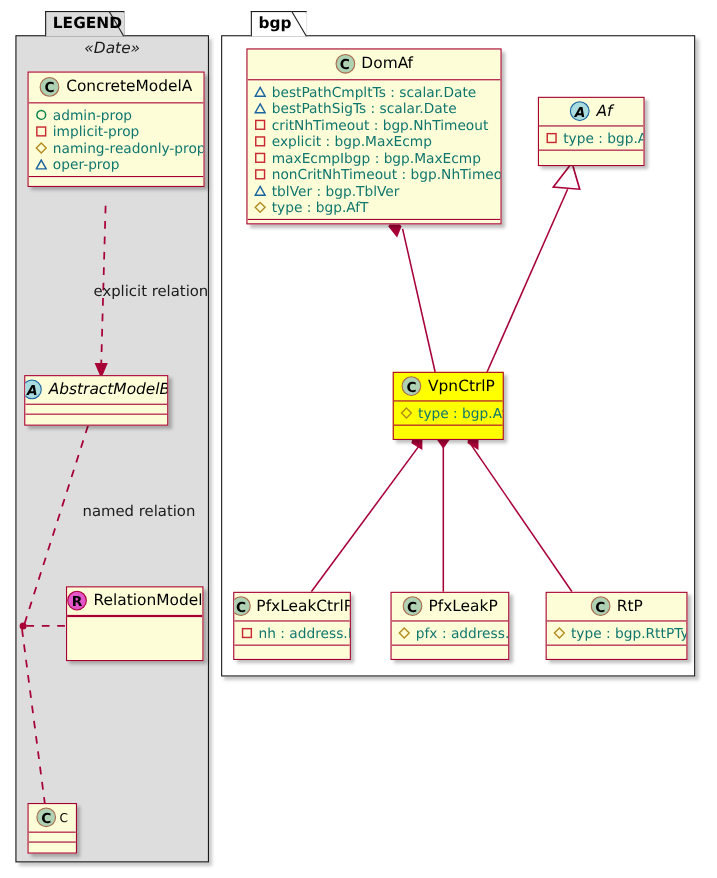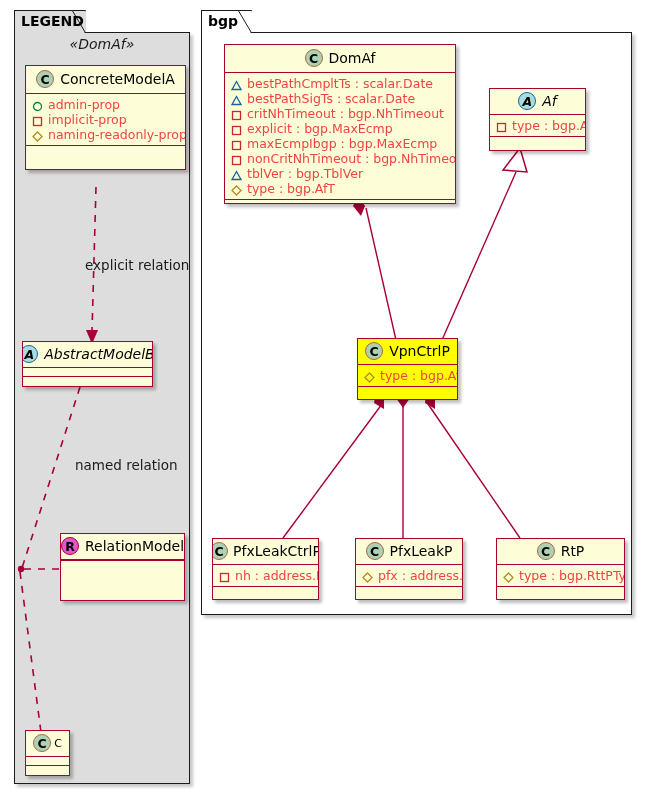--- a/index.html
+++ b/index.html
@@ -10,20 +10,21 @@
   }
   .canvas{position:absolute;left:0;top:0;width:652px;height:798px;}
   svg.edges{position:absolute;left:0;top:0;width:652px;height:798px;pointer-events:none;}
   .pkg-tab{
     position:absolute;box-sizing:border-box;
     border:1px solid #1b1b1b;border-bottom:none;
     background:#ffffff;
     font-weight:bold;font-size:14px;color:#000;
     line-height:18px;padding:1px 16px 1px 6px;
     white-space:nowrap;
+    margin-left:27px;
   }
   .pkg-tab:after{
     content:"";position:absolute;right:-1px;top:-1px;
     border-left:13px solid transparent;
     border-bottom:22px solid #ffffff;
   }
   .pkg-tab .tabtxt{position:relative;z-index:3;}
   .pkg-tab .slash{
     position:absolute;right:-1px;top:-1px;width:14px;height:23px;z-index:2;
   }
@@ -50,22 +51,22 @@
   .cls-hdr{
     box-sizing:border-box;width:100%;
     display:flex;align-items:center;justify-content:center;
     gap:6px;padding:4px 8px 5px 8px;
     font-size:14px;color:#000;white-space:nowrap;
   }
   .cls-sep{height:0;border-top:1.4px solid #a80036;}
   .cls-attrs{box-sizing:border-box;padding:3px 6px 3px 6px;}
   .cls-foot{box-sizing:border-box;height:9px;}
   .attr{
-    display:flex;align-items:flex-end;gap:5px;
-    font-size:12.5px;line-height:15px;color:#ef4444;white-space:nowrap;
+    display:flex;align-items:center;gap:5px;
+    font-size:12.5px;line-height:15px;color:#0f766e;white-space:nowrap;
   }
   .cname{font-size:14px;color:#000;}
   .cname.ital{font-style:italic;}
   .cname.sm{font-size:11px;}
 
   
   .badge{
     width:18px;height:18px;border-radius:50%;
     display:inline-flex;align-items:center;justify-content:center;
     font-size:12.5px;font-weight:bold;flex:0 0 auto;
@@ -88,21 +89,21 @@
 
   <div class="pkg-body legend-body" style="left:14px;top:32px;width:176px;height:752px;"></div>
   <div class="pkg-tab legend-tab" style="left:14px;top:10px;width:72px;height:23px;">
     <span class="tabtxt">LEGEND</span>
     <svg class="slash" viewBox="0 0 14 23">
       <path d="M0,0 L13,22 L13,23 L0,23 Z" fill="#dddddd"></path>
       <path d="M0,0 L13,22" stroke="#1b1b1b" stroke-width="1" fill="none"></path>
       <path d="M13,22 L13,23" stroke="#1b1b1b" stroke-width="1" fill="none"></path>
     </svg>
   </div>
-  <div class="legend-stereo" style="left:14px;top:36px;width:176px;">«DomAf»</div>
+  <div class="legend-stereo" style="left:14px;top:36px;width:176px;">«Date»</div>
 
   <div class="pkg-body" style="left:201px;top:32px;width:431px;height:583px;box-shadow:3px 3px 3px rgba(0,0,0,0.22);"></div>
   <div class="pkg-tab" style="left:201px;top:10px;width:51px;height:23px;">
     <span class="tabtxt">bgp</span>
     <svg class="slash" viewBox="0 0 14 23">
       <path d="M0,0 L13,22 L13,23 L0,23 Z" fill="#ffffff"></path>
       <path d="M0,0 L13,22" stroke="#1b1b1b" stroke-width="1" fill="none"></path>
       <path d="M13,22 L13,23" stroke="#1b1b1b" stroke-width="1" fill="none"></path>
     </svg>
   </div>
@@ -174,20 +175,26 @@
             <rect x="1.5" y="1.5" width="8" height="8" fill="none" stroke="#c82930" stroke-width="1.3"></rect>
           </svg>
         <span>implicit-prop</span>
       </div>
       <div class="attr">
         <svg class="gi" viewBox="0 0 11 11">
             <path d="M5.5,1 L10,5.5 L5.5,10 L1,5.5 Z" fill="none" stroke="#b38d22" stroke-width="1.3"></path>
           </svg>
         <span>naming-readonly-prop</span>
       </div>
+      <div class="attr">
+        <svg class="gi" viewBox="0 0 11 11">
+            <path d="M5.5,1.5 L10,9.5 L1,9.5 Z" fill="none" stroke="#1963a0" stroke-width="1.3"></path>
+          </svg>
+        <span>oper-prop</span>
+      </div>
     </div>
     <div class="cls-sep"></div>
     <div class="cls-foot"></div>
   </div>
 
   <div class="cls" style="left:22px;top:341px;width:131px;height:46px;">
     <div class="cls-hdr" style="padding:3px 6px 4px 6px;">
       <span class="badge A">A</span>
       <span class="cname ital">AbstractModelB</span>
     </div>

